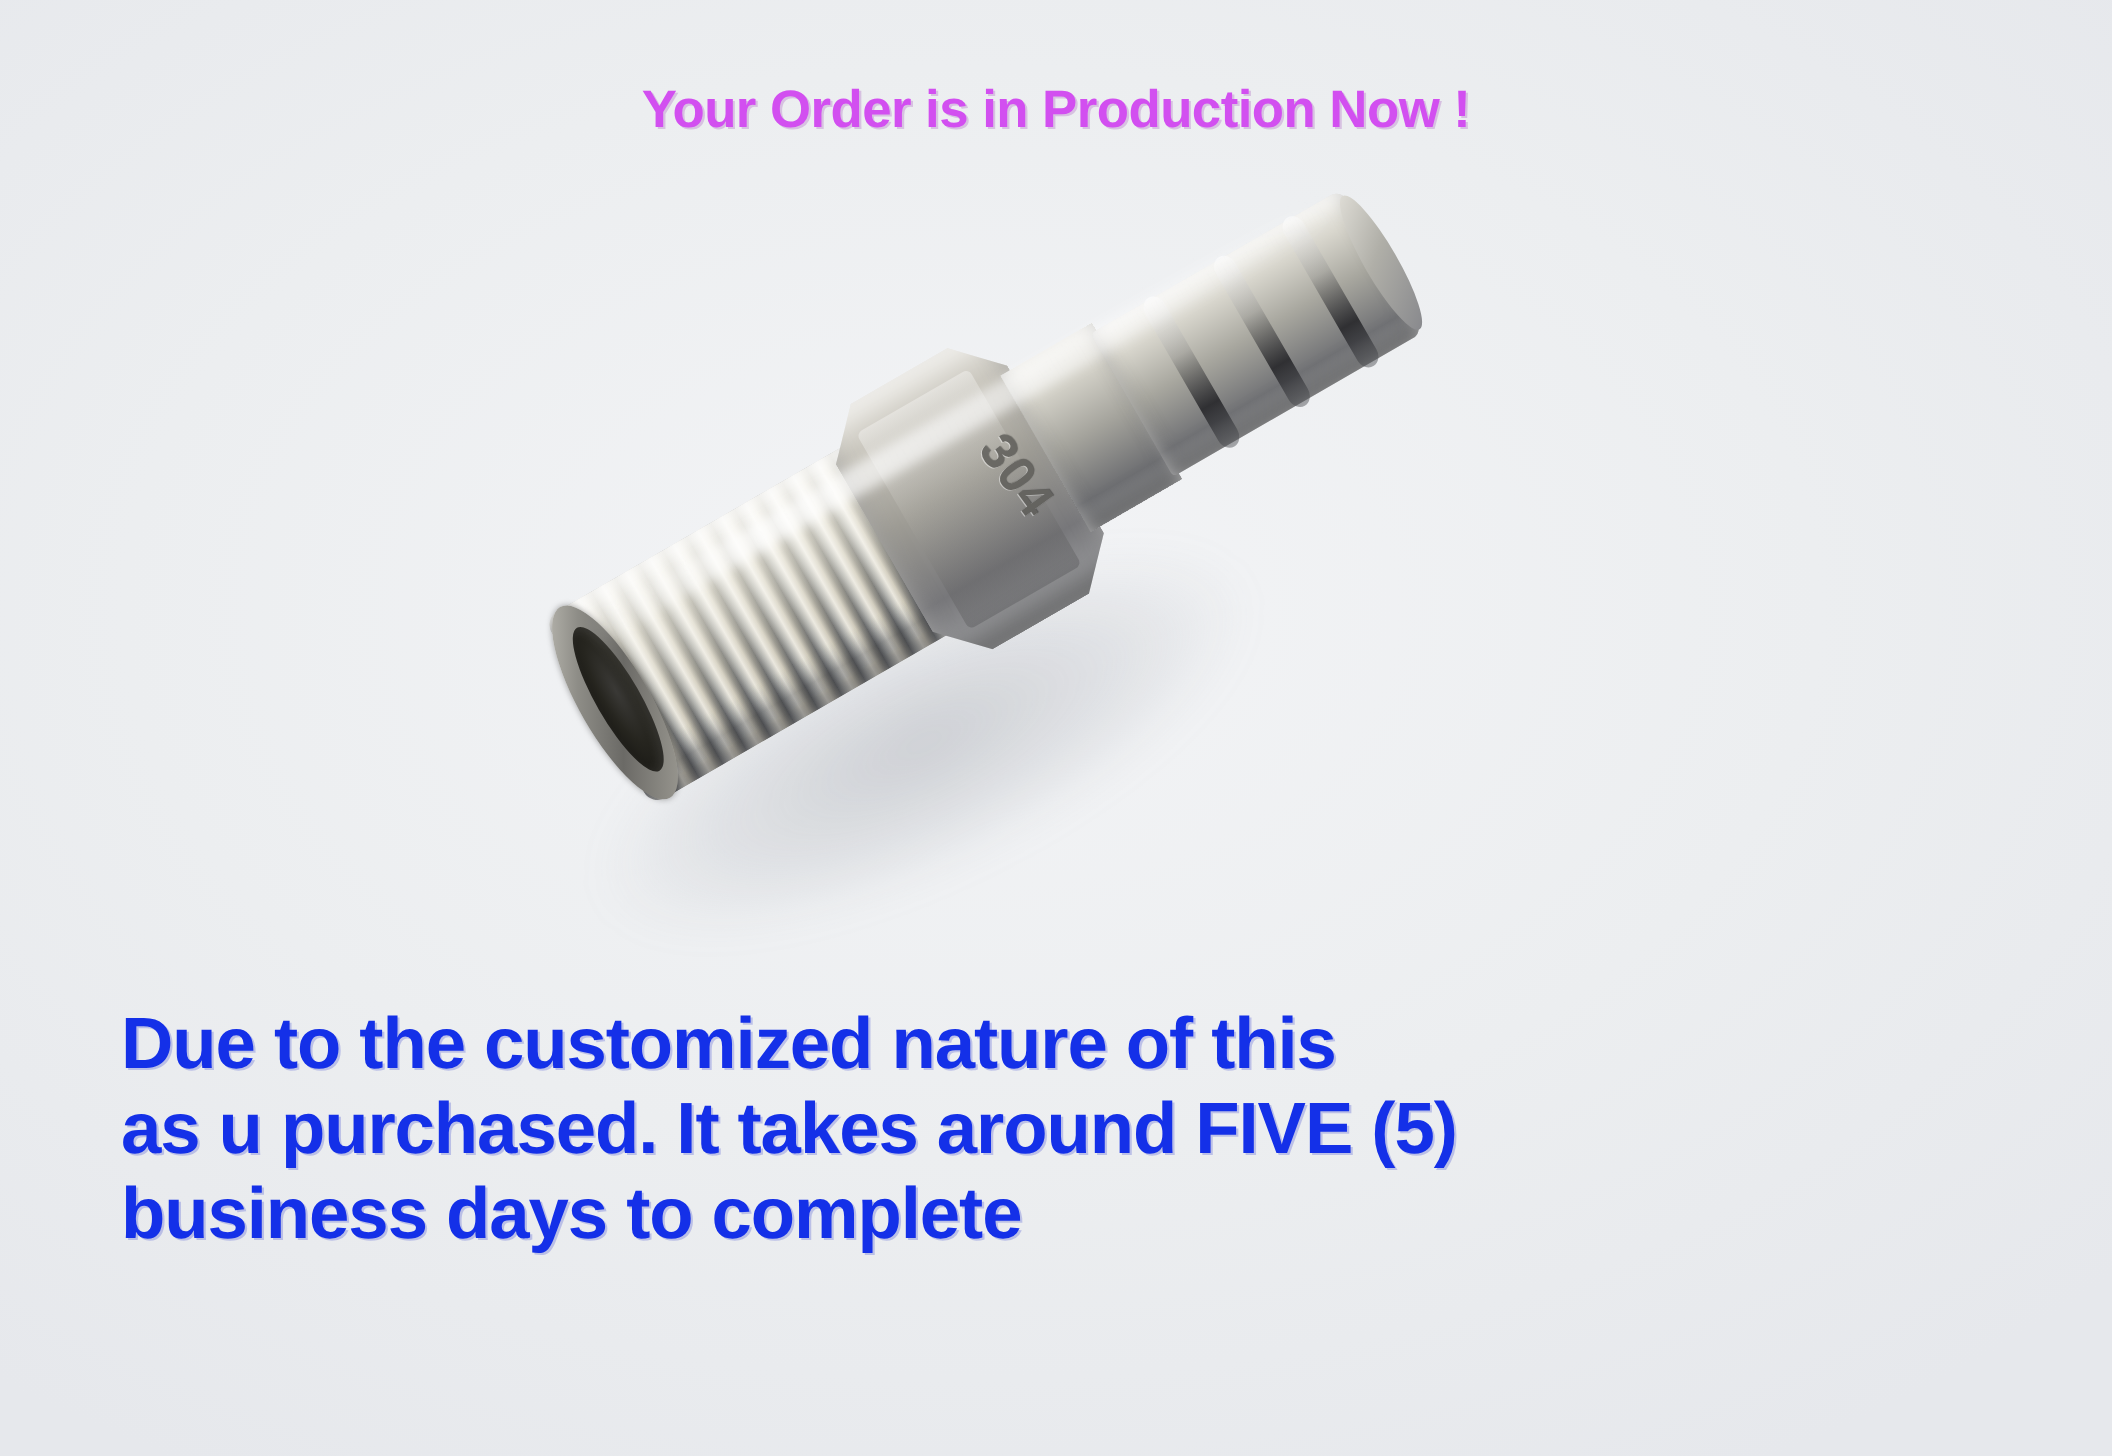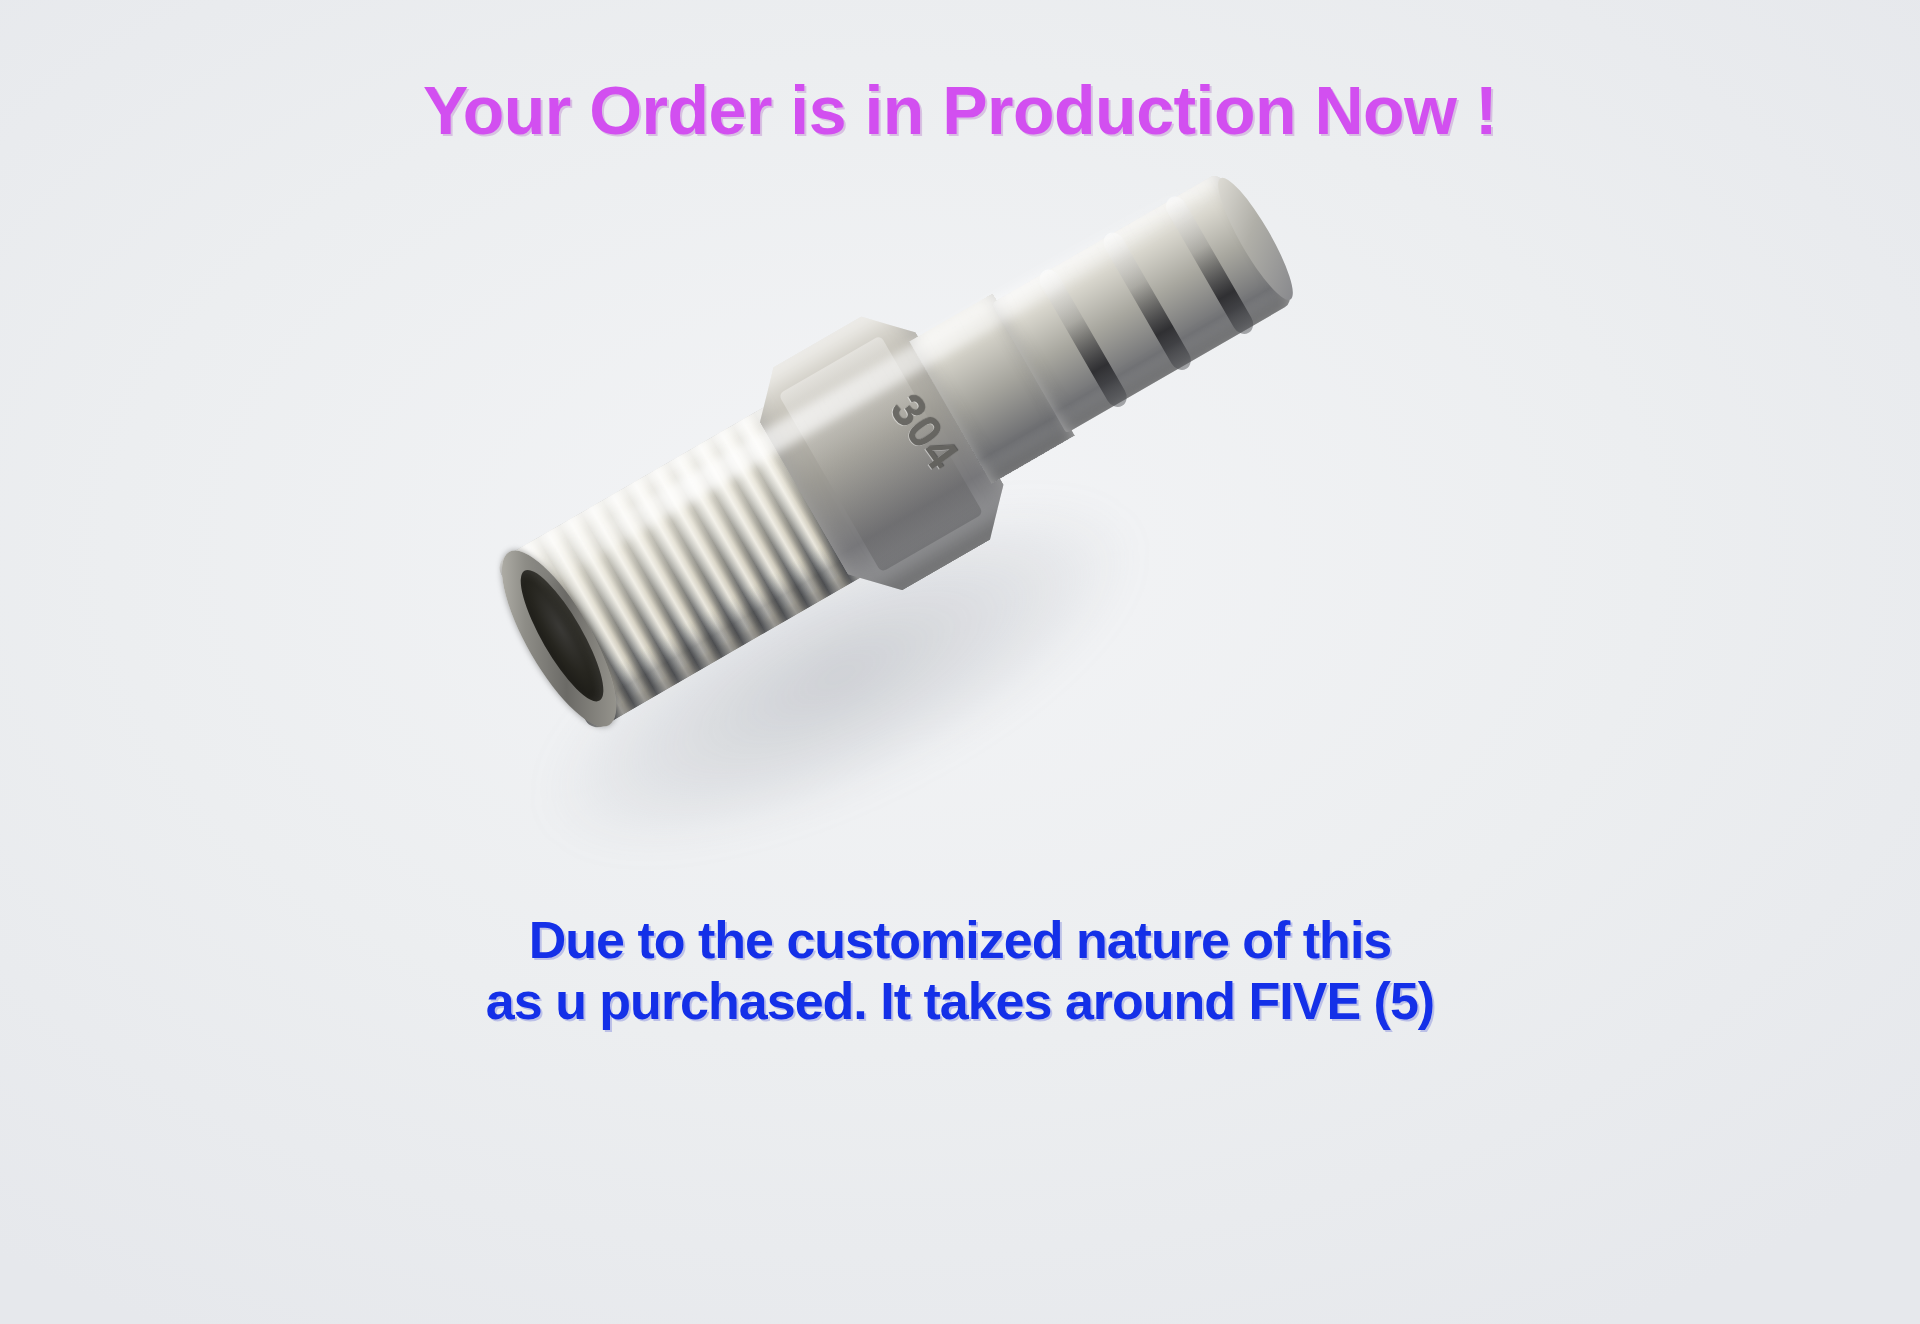--- a/index.html
+++ b/index.html
@@ -14,33 +14,32 @@
   .backdrop{
     position:absolute;inset:0;
     background:
       radial-gradient(1400px 900px at 46% 42%, #f3f4f6 0%, #eceef0 55%, #e6e8ec 100%);
   }
   .headline{
     position:absolute;
     top:76px;left:0;right:0;
     text-align:center;
     color:#d24ff0;
-    font-size:68px;
+    font-size:48px;
     font-weight:bold;
     letter-spacing:-0.5px;
     line-height:1.0;
     text-shadow:2px 2px 0 rgba(150,60,180,.25);
     white-space:nowrap;
   }
   .body-copy{
     position:absolute;
     top:910px;left:110px;right:110px;
-    text-align:center;
     color:#1430e8;
-    font-size:52px;
+    font-size:66px;
     font-weight:bold;
     line-height:1.17;
     letter-spacing:-1px;
     text-shadow:2px 2px 0 rgba(20,30,200,.22);
   }
   .body-copy .ln{display:block;}
 
   
   .product{
     position:absolute;
@@ -172,13 +171,14 @@
   <div class="barb-ring r1"></div>
   <div class="barb-ring r2"></div>
   <div class="barb-ring r3"></div>
   <div class="barb-tip"></div>
   <div class="hilite"></div>
 </div>
 
 <div class="body-copy">
   <span class="ln">Due to the customized nature of this</span>
   <span class="ln">as u purchased. It takes around FIVE (5)</span>
+  <span class="ln">business days to complete</span>
 </div>
 
 </body></html>

